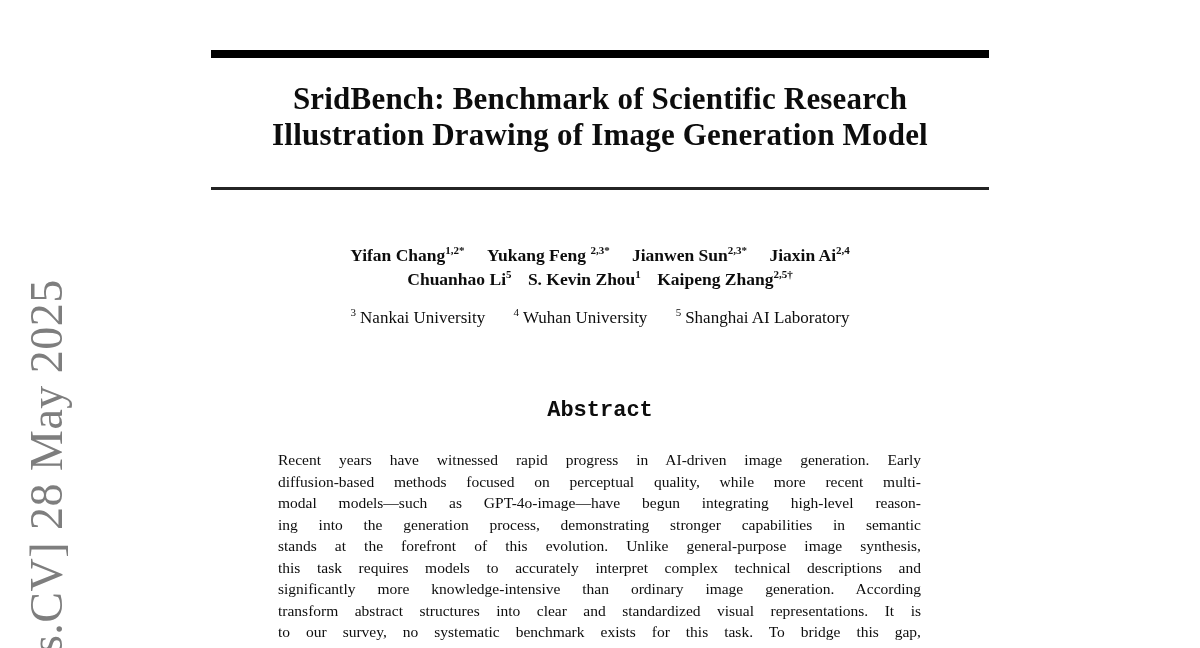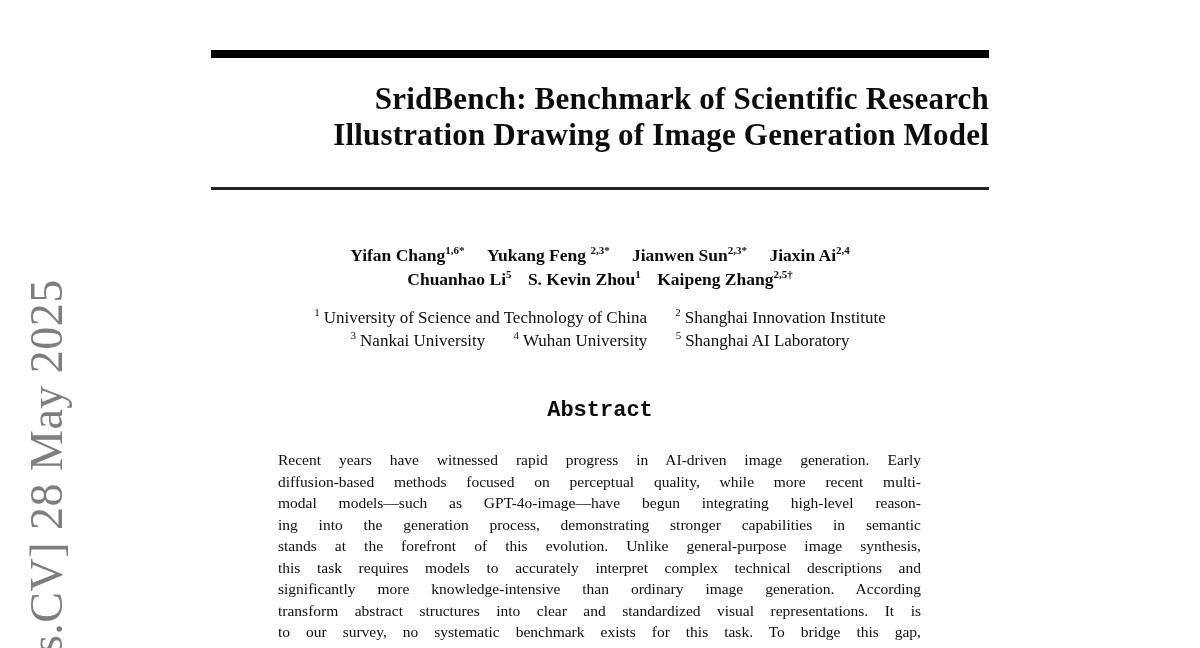--- a/index.html
+++ b/index.html
@@ -43,21 +43,21 @@
     height: 3px;
     background: #242424;
   }
 
   .title {
     position: absolute;
     left: 211px;
     top: 81px;
     width: 778px;
     margin: 0;
-    text-align: right;
+    text-align: center;
     font-size: 31px;
     line-height: 36px;
     font-weight: 700;
     letter-spacing: 0.2px;
   }
   .title .tline { display: block; }
 
   .authors {
     position: absolute;
     left: 211px;
@@ -129,37 +129,33 @@
 
   <h1 class="title">
     <span class="tline">SridBench: Benchmark of Scientific Research</span>
     <span class="tline">Illustration Drawing of Image Generation Model</span>
   </h1>
 
   <div class="rule-thin"></div>
 
   <div class="authors">
     <div class="arow arow1">
-      <span class="author"><span>Yifan Chang</span><sup>1,6*</sup></span>
+      <span class="author"><span>Yifan Chang</span><sup>1,2*</sup></span>
       <span class="author"><span>Yukang Feng </span><sup>2,3*</sup></span>
       <span class="author"><span>Jianwen Sun</span><sup>2,3*</sup></span>
       <span class="author"><span>Jiaxin Ai</span><sup>2,4</sup></span>
     </div>
     <div class="arow arow2">
       <span class="author"><span>Chuanhao Li</span><sup>5</sup></span>
       <span class="author"><span>S. Kevin Zhou</span><sup>1</sup></span>
       <span class="author"><span>Kaipeng Zhang</span><sup>2,5†</sup></span>
     </div>
   </div>
 
   <div class="affiliations">
-    <div class="frow">
-      <span class="affil"><sup>1</sup><span>University of Science and Technology of China</span></span>
-      <span class="affil"><sup>2</sup><span>Shanghai Innovation Institute</span></span>
-    </div>
     <div class="frow">
       <span class="affil"><sup>3</sup><span>Nankai University</span></span>
       <span class="affil"><sup>4</sup><span>Wuhan University</span></span>
       <span class="affil"><sup>5</sup><span>Shanghai AI Laboratory</span></span>
     </div>
   </div>
 
   <h2 class="abstract-heading">Abstract</h2>
 
   <div class="abstract-body">

